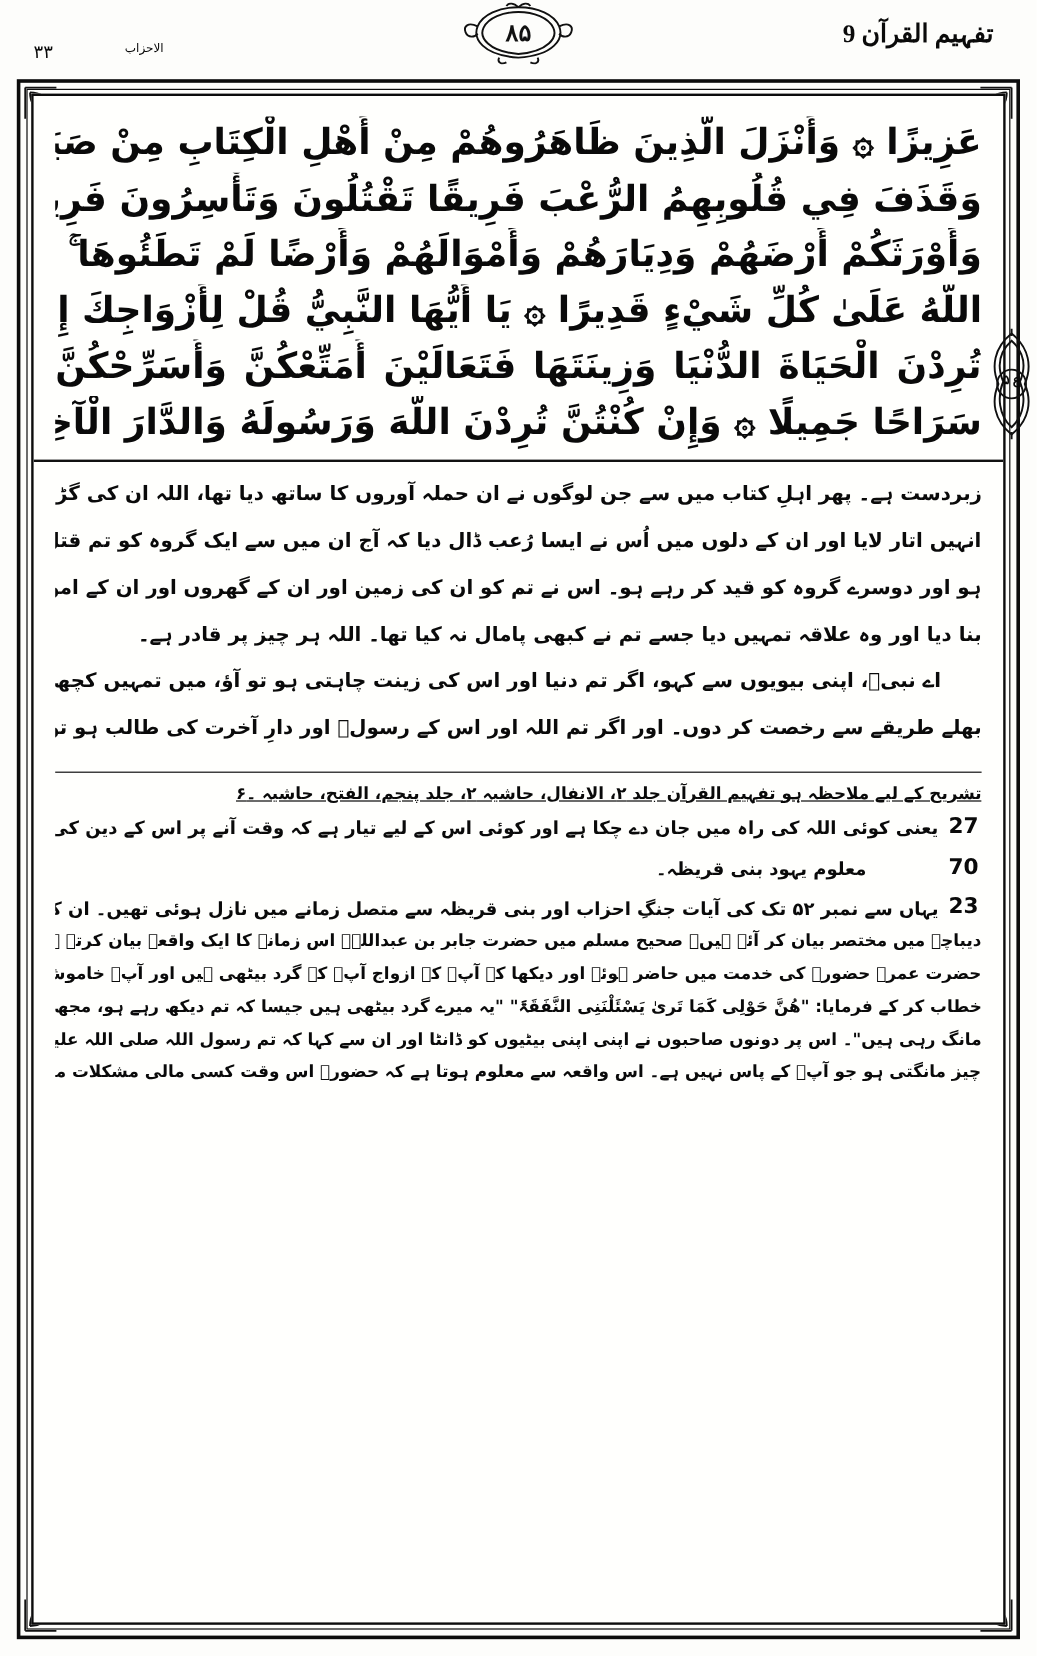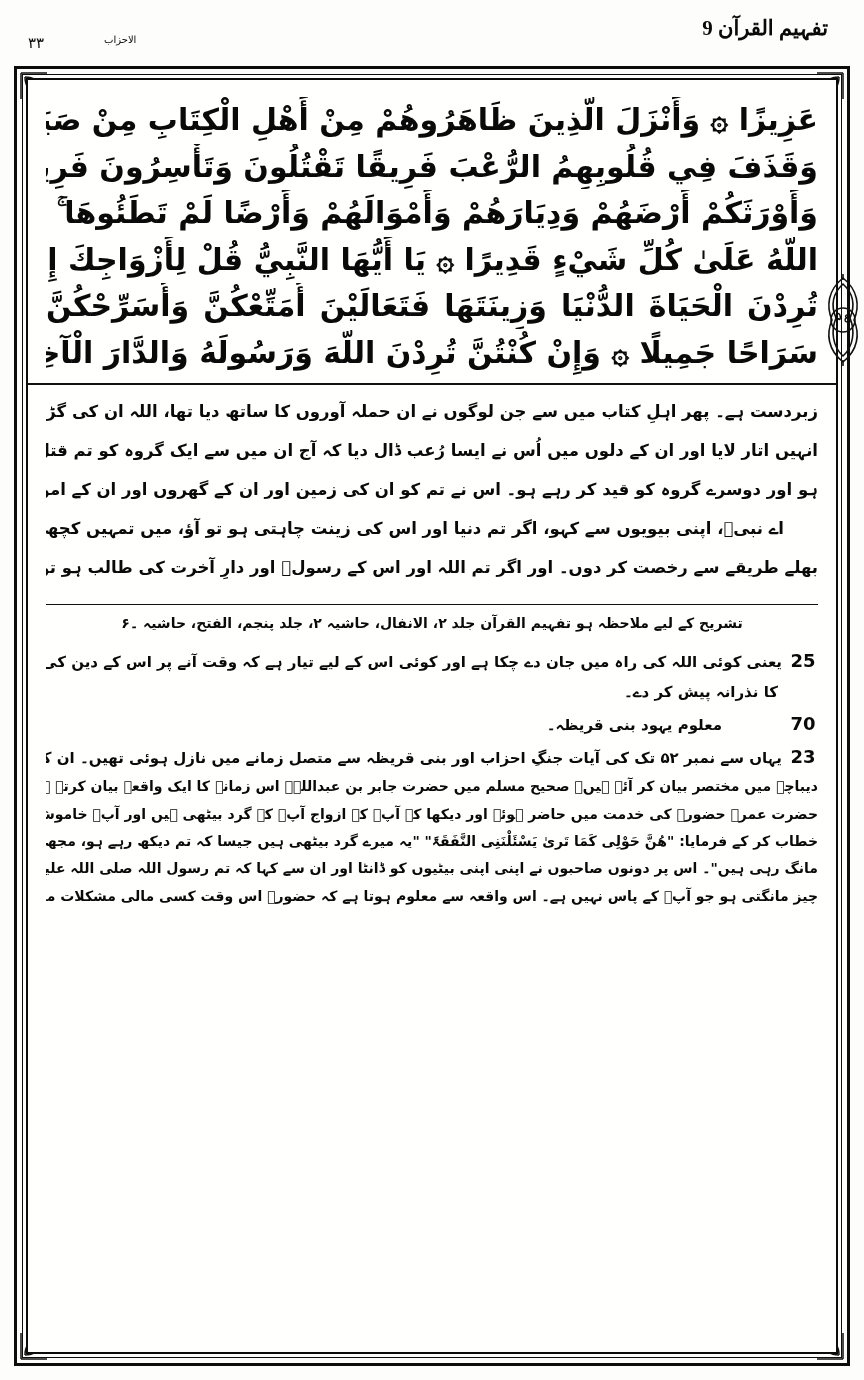--- a/index.html
+++ b/index.html
@@ -167,25 +167,25 @@
 
   
   .footnotes {
     direction: rtl;
     padding: 7px 18px 6px 18px;
   }
   .fn-ref-line {
     font-family: "DejaVu Sans", "Liberation Sans", sans-serif;
     font-size: 14px;
     line-height: 1.7;
-    text-align: center;
     white-space: nowrap;
     overflow: hidden;
     font-weight: 600;
-    margin-bottom: 13px;
+    margin-bottom: 2px;
+    text-decoration: underline;
   }
   .fn-num {
     font-family: "DejaVu Sans", "Liberation Sans", sans-serif;
     font-size: 18px;
     font-weight: bold;
     display: inline-block;
     vertical-align: top;
     min-width: 30px;
     text-align: center;
     padding-top: 2px;
@@ -213,20 +213,35 @@
 </head>
 <body>
 
 <div class="page">
 
   <div class="page-header">
     <div class="header-book-title">تفہیم القرآن 9</div>
     <div class="header-surah-name">الاحزاب</div>
     <div class="header-juz">۳۳</div>
 
+    <div class="page-number-ornament">
+      <svg viewBox="0 0 112 52" width="112" height="52" aria-hidden="true">
+        <g fill="none" stroke="#111" stroke-width="1.6">
+          <path d="M56 4 C40 4 26 10 22 20 C18 30 26 44 56 46 C86 44 94 30 90 20 C86 10 72 4 56 4 Z"></path>
+          <path d="M56 8 C43 8 31 13 27 21 C23 29 31 41 56 43 C81 41 89 29 85 21 C81 13 69 8 56 8 Z"></path>
+          <path d="M22 20 C14 16 10 20 12 25 C14 30 20 29 22 26"></path>
+          <path d="M90 20 C98 16 102 20 100 25 C98 30 92 29 90 26"></path>
+          <path d="M56 4 C52 0 48 0 46 3"></path>
+          <path d="M56 4 C60 0 64 0 66 3"></path>
+          <path d="M40 46 C38 50 42 52 46 50"></path>
+          <path d="M72 46 C74 50 70 52 66 50"></path>
+        </g>
+      </svg>
+      <span class="page-number-text">۸۵</span>
+    </div>
   </div>
 
   <div class="frame-outer">
     <div class="frame-mid"></div>
 
     <div class="corner tl">
       <svg viewBox="0 0 30 30" width="30" height="30">
           <g fill="none" stroke="#111" stroke-width="1.5">
         <path d="M2 2 L2 28 M2 2 L28 2"></path>
             <path d="M6 6 C14 6 20 10 22 18"></path>
@@ -274,36 +289,36 @@
         <div class="quran-line">وَأَوْرَثَكُمْ أَرْضَهُمْ وَدِيَارَهُمْ وَأَمْوَالَهُمْ وَأَرْضًا لَمْ تَطَئُوهَا ۚ وَكَانَ</div>
         <div class="quran-line">اللَّهُ عَلَىٰ كُلِّ شَيْءٍ قَدِيرًا ۞ يَا أَيُّهَا النَّبِيُّ قُلْ لِأَزْوَاجِكَ إِنْ كُنْتُنَّ</div>
         <div class="quran-line">تُرِدْنَ الْحَيَاةَ الدُّنْيَا وَزِينَتَهَا فَتَعَالَيْنَ أُمَتِّعْكُنَّ وَأُسَرِّحْكُنَّ</div>
         <div class="quran-line">سَرَاحًا جَمِيلًا ۞ وَإِنْ كُنْتُنَّ تُرِدْنَ اللَّهَ وَرَسُولَهُ وَالدَّارَ الْآخِرَةَ</div>
       </div>
 
       <div class="translation-block">
         <div class="trans-para">زبردست ہے۔ پھر اہلِ کتاب میں سے جن لوگوں نے ان حملہ آوروں کا ساتھ دیا تھا، اللہ ان کی گڑھیوں سے</div>
         <div class="trans-para">انہیں اتار لایا اور ان کے دلوں میں اُس نے ایسا رُعب ڈال دیا کہ آج ان میں سے ایک گروہ کو تم قتل کر رہے</div>
         <div class="trans-para">ہو اور دوسرے گروہ کو قید کر رہے ہو۔ اس نے تم کو ان کی زمین اور ان کے گھروں اور ان کے اموال کا وارث</div>
+        <div class="trans-para" style="text-align-last:right;">بنا دیا اور وہ علاقہ تمہیں دیا جسے تم نے کبھی پامال نہ کیا تھا۔ اللہ ہر چیز پر قادر ہے۔</div>
 
         <div class="trans-para indented">اے نبیؐ، اپنی بیویوں سے کہو، اگر تم دنیا اور اس کی زینت چاہتی ہو تو آؤ، میں تمہیں کچھ دے دلا کر</div>
         <div class="trans-para">بھلے طریقے سے رخصت کر دوں۔ اور اگر تم اللہ اور اس کے رسولؐ اور دارِ آخرت کی طالب ہو تو جان لو کہ</div>
       </div>
 
       <div class="rule-thin"></div>
 
       <div class="footnotes">
         <div class="fn-ref-line">تشریح کے لیے ملاحظہ ہو تفہیم القرآن جلد ۲، الانفال، حاشیہ ۲، جلد پنجم، الفتح، حاشیہ ۔۶</div>
 
         <div class="fn-block">
           <div class="fn-first-line">
-            <span class="fn-num">25</span>
+            <span class="fn-num">27</span>
             <span class="fn-line">یعنی کوئی اللہ کی راہ میں جان دے چکا ہے اور کوئی اس کے لیے تیار ہے کہ وقت آنے پر اس کے دین کی خاطر اپنا خون</span>
           </div>
-          <div class="fn-line loose" style="padding-right:40px;">کا نذرانہ پیش کر دے۔</div>
         </div>
 
         <div class="fn-block">
           <div class="fn-first-line">
             <span class="fn-num">70</span>
             <span class="fn-line loose" style="padding-right:60px;">معلوم یہود بنی قریظہ۔</span>
           </div>
         </div>
 
         <div class="fn-block">

